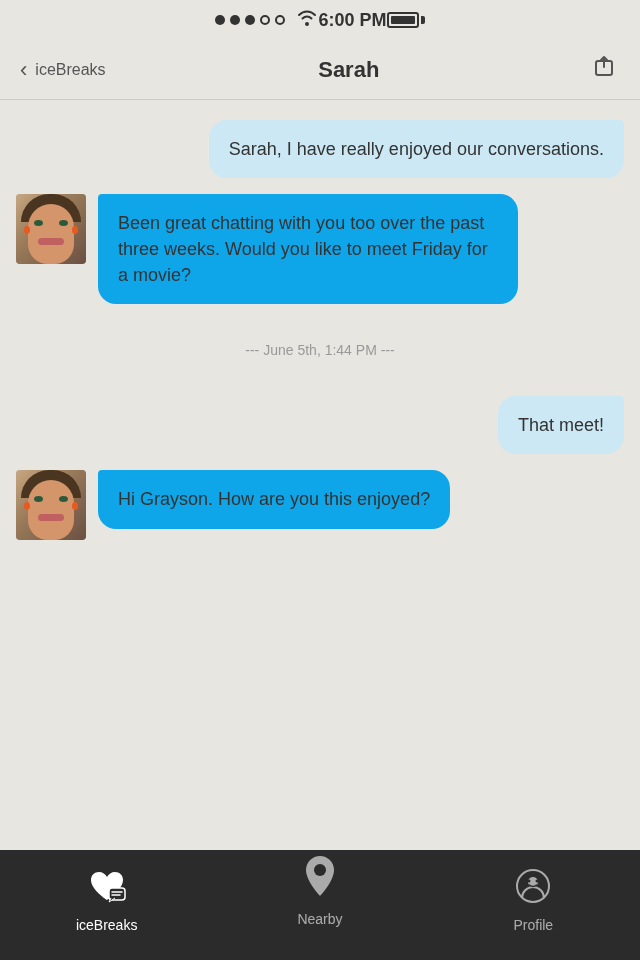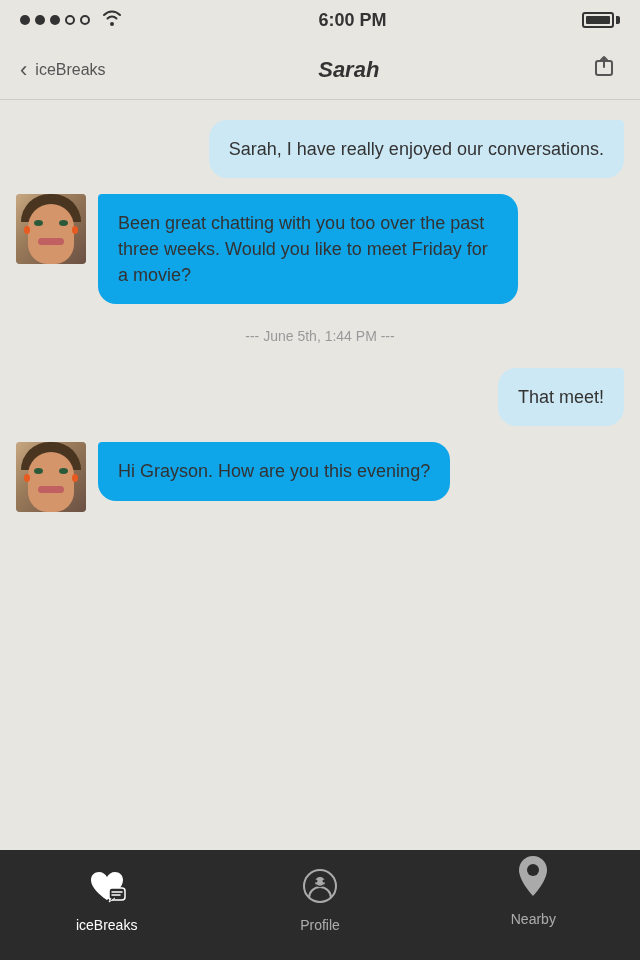--- a/index.html
+++ b/index.html
@@ -12,21 +12,21 @@
       position: relative;
     }
 
     
     #status-bar {
       width: 640px;
       height: 40px;
       background: #e8e6e1;
       display: flex;
       align-items: center;
-      justify-content: space-between;
+      justify-content: center;
       padding: 0 20px;
     }
     .status-left {
       display: flex;
       align-items: center;
       gap: 5px;
     }
     .signal-dot {
       width: 10px;
       height: 10px;
@@ -97,21 +97,20 @@
     }
     .nav-back-arrow {
       font-size: 22px;
       color: #555;
       margin-right: 2px;
     }
     .nav-title {
       font-size: 22px;
       font-weight: 700;
       color: #333;
-      font-style: italic;
     }
     .nav-share {
       font-size: 24px;
       color: #555;
       cursor: pointer;
     }
 
     
     #chat-area {
       width: 640px;
@@ -217,21 +216,21 @@
     }
     .bubble.incoming-bubble {
       background: #0ea5e9;
       border-top-left-radius: 4px;
     }
 
     .timestamp {
       text-align: center;
       font-size: 14px;
       color: #999;
-      margin: 8px 0;
+      margin: 22px 0;
     }
 
     
     #tab-bar {
       position: absolute;
       bottom: 0;
       width: 640px;
       height: 110px;
       background: #2b2b2b;
       display: flex;
@@ -354,61 +353,61 @@
           <div class="face-skin"></div>
           <div class="face-eye-left"></div>
           <div class="face-eye-right"></div>
           <div class="face-lips"></div>
           <div class="face-earring-left"></div>
           <div class="face-earring-right"></div>
         </div>
       </div>
     </div>
     <div class="bubble incoming-bubble">
-      <span>Hi Grayson. How are you this evening?</span>
+      <span>Hi Grayson. How are you this enjoyed?</span>
     </div>
   </div>
 
 </div>
 
 <div id="tab-bar">
 
   <div class="tab-item active">
     <div class="tab-icon icebreaks-icon">
       <svg width="40" height="36" viewBox="0 0 40 36" fill="white">
 
         <path d="M20 32 C20 32 4 22 4 12 C4 7 7.5 4 12 4 C15.5 4 18.5 6 20 9 C21.5 6 24.5 4 28 4 C32.5 4 36 7 36 12 C36 22 20 32 20 32Z"></path>
 
         <rect x="22" y="20" width="16" height="12" rx="3" fill="#2b2b2b" stroke="white" stroke-width="1.5"></rect>
         <path d="M24 30 L22 34 L28 30" fill="#2b2b2b" stroke="white" stroke-width="1"></path>
         <line x1="25" y1="24" x2="35" y2="24" stroke="white" stroke-width="1.5" stroke-linecap="round"></line>
         <line x1="25" y1="27" x2="33" y2="27" stroke="white" stroke-width="1.5" stroke-linecap="round"></line>
       </svg>
     </div>
     <span class="tab-label">iceBreaks</span>
+  </div>
+
+  <div class="tab-item" style="position:relative;">
+    <div class="tab-icon" style="margin-top:-20px;">
+      <svg width="36" height="44" viewBox="0 0 36 44" fill="none">
+        <path d="M18 2C10.27 2 4 8.27 4 16c0 11.25 14 26 14 26S32 27.25 32 16C32 8.27 25.73 2 18 2z" fill="white"></path>
+        <circle cx="18" cy="16" r="6" fill="#2b2b2b"></circle>
+      </svg>
+    </div>
+    <span class="tab-label">Nearby</span>
   </div>
 
   <div class="tab-item">
     <div class="tab-icon">
       <svg width="36" height="36" viewBox="0 0 36 36" fill="none">
         <circle cx="18" cy="18" r="16" stroke="white" stroke-width="2" fill="none"></circle>
         <circle cx="18" cy="14" r="5" fill="white"></circle>
         <path d="M7 30c0-6.075 4.925-11 11-11s11 4.925 11 11" stroke="white" stroke-width="2" fill="none"></path>
 
         <circle cx="14" cy="13" r="1.5" fill="#2b2b2b"></circle>
         <circle cx="22" cy="13" r="1.5" fill="#2b2b2b"></circle>
         <path d="M14.5 17 Q18 20 21.5 17" stroke="#2b2b2b" stroke-width="1.5" fill="none" stroke-linecap="round"></path>
       </svg>
     </div>
     <span class="tab-label">Profile</span>
   </div>
 
-  <div class="tab-item" style="position:relative;">
-    <div class="tab-icon" style="margin-top:-20px;">
-      <svg width="36" height="44" viewBox="0 0 36 44" fill="none">
-        <path d="M18 2C10.27 2 4 8.27 4 16c0 11.25 14 26 14 26S32 27.25 32 16C32 8.27 25.73 2 18 2z" fill="white"></path>
-        <circle cx="18" cy="16" r="6" fill="#2b2b2b"></circle>
-      </svg>
-    </div>
-    <span class="tab-label">Nearby</span>
-  </div>
-
 </div>
 
 </body></html>

